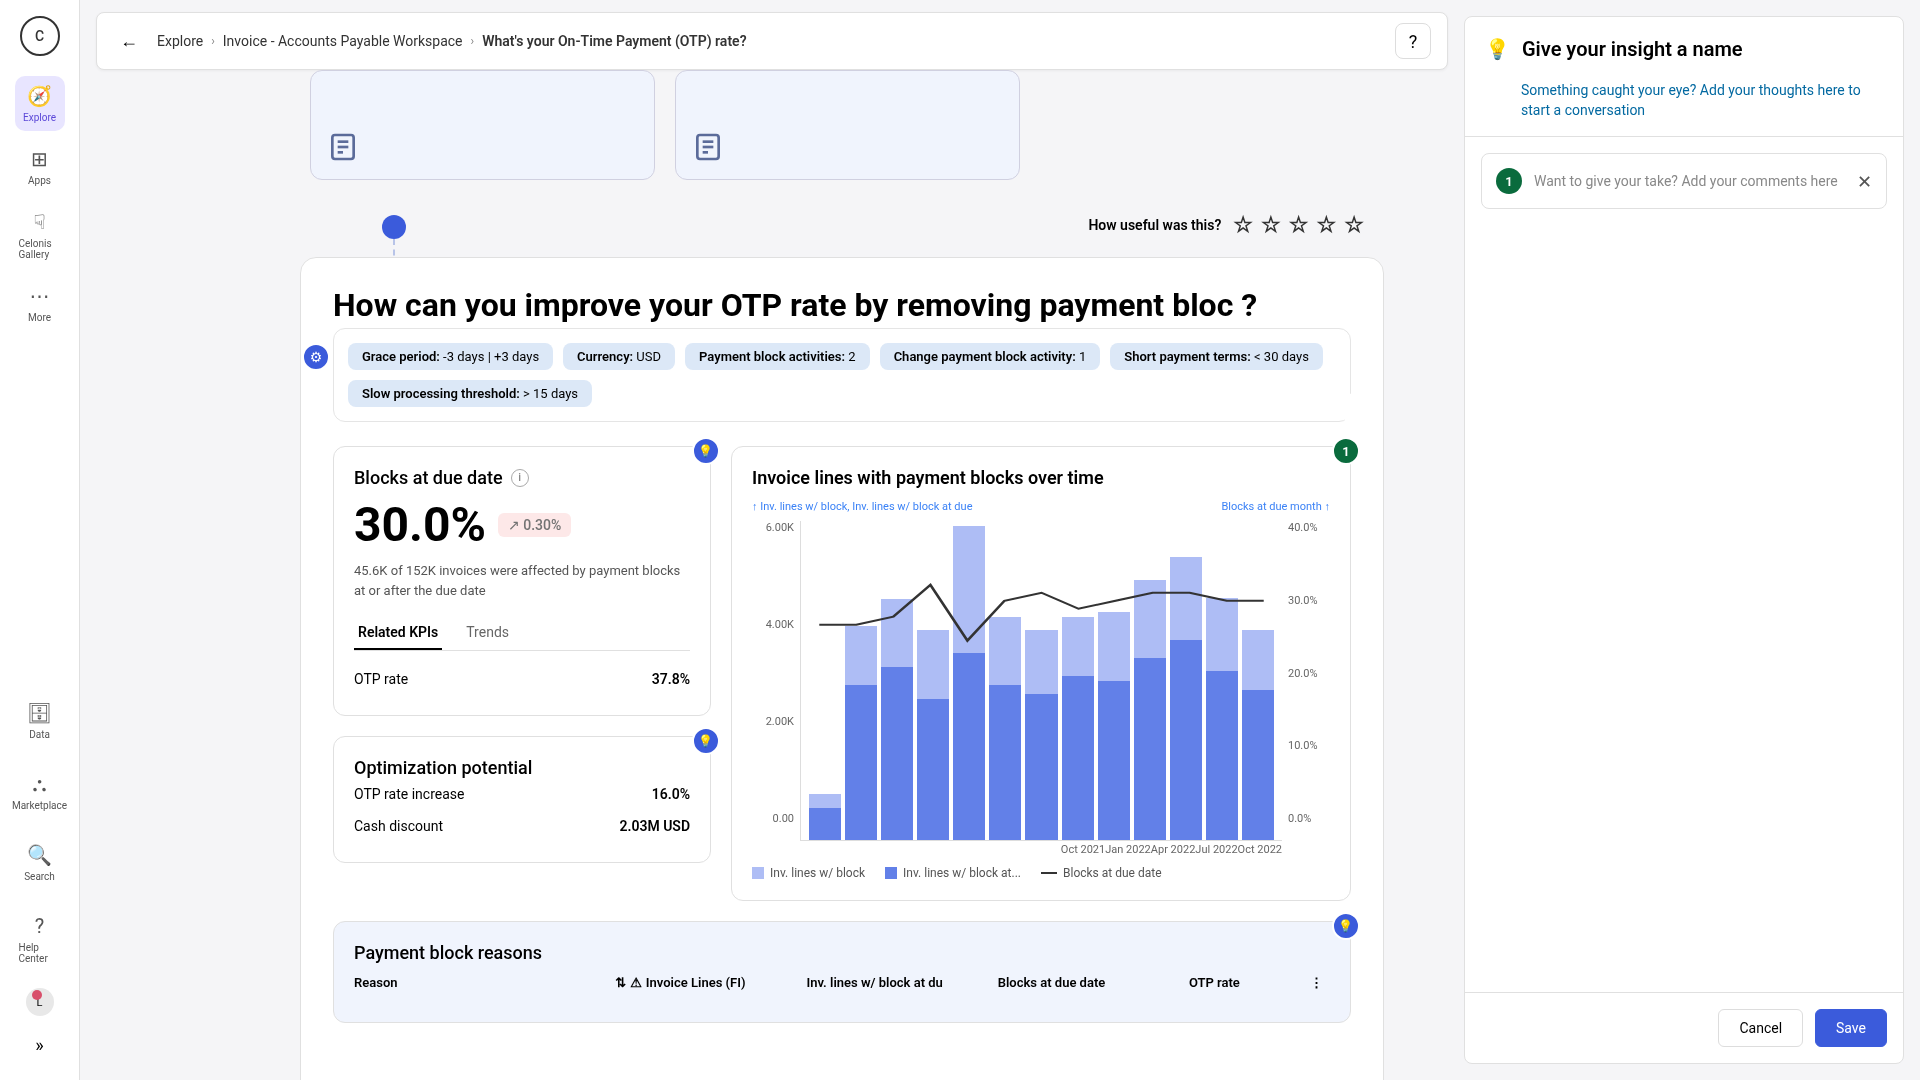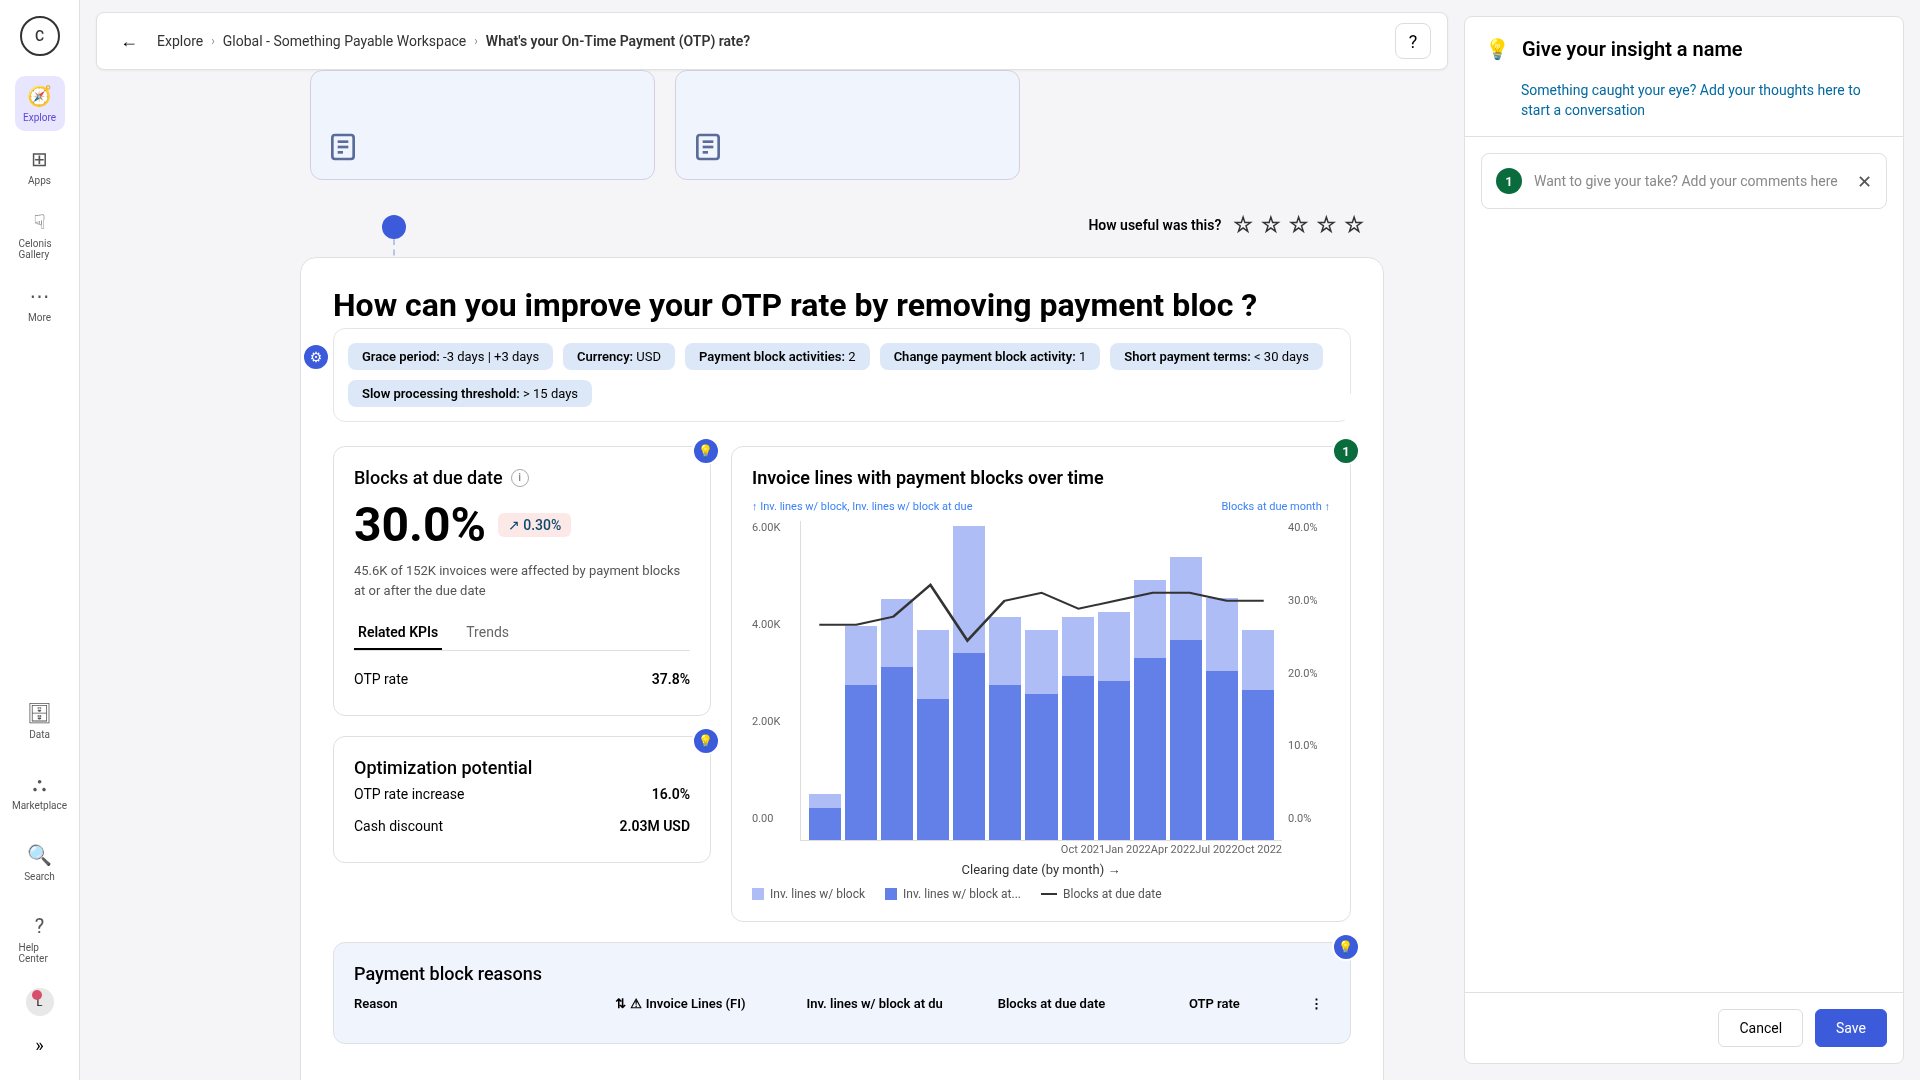--- a/index.html
+++ b/index.html
@@ -34,32 +34,32 @@
 .chip b{font-weight:600}
 .chip-icon{position:absolute;left:-32px;top:14px;width:28px;height:28px;background:#3b5bdb;border-radius:50%;border:2px solid #fff;display:flex;align-items:center;justify-content:center;color:#fff;font-size:14px}
 .panels{display:flex;gap:20px}
 .left-col{width:378px;display:flex;flex-direction:column;gap:20px}
 .panel{border:1px solid #e0e0e0;border-radius:12px;padding:20px;position:relative;background:#fff}
 .panel-pin{position:absolute;top:-10px;right:-10px;width:28px;height:28px;background:#3b5bdb;border-radius:50%;border:2px solid #fff;display:flex;align-items:center;justify-content:center;color:#fff;font-size:12px}
 .panel-badge{position:absolute;top:-10px;right:-10px;width:28px;height:28px;background:#0a6b3d;border-radius:50%;border:2px solid #fff;display:flex;align-items:center;justify-content:center;color:#fff;font-size:13px;font-weight:600}
 .kpi-title{font-size:18px;font-weight:500;display:flex;align-items:center;gap:8px}
 .info-icon{width:18px;height:18px;border:1px solid #aaa;border-radius:50%;display:inline-flex;align-items:center;justify-content:center;font-size:11px;color:#888}
 .kpi-val{font-size:48px;font-weight:700;margin:8px 0;display:flex;align-items:center;gap:12px}
-.kpi-delta{font-size:14px;font-weight:500;background:#fde8e8;color:#0c4a6e;padding:4px 10px;border-radius:6px}
+.kpi-delta{font-size:14px;font-weight:500;background:#fde8e8;color:#737373;padding:4px 10px;border-radius:6px}
 .kpi-desc{font-size:13px;color:#555;line-height:1.5;margin-bottom:16px}
 .tabs{display:flex;gap:20px;border-bottom:1px solid #e0e0e0;margin-bottom:12px}
 .tab{padding:8px 4px;font-size:14px;color:#666;cursor:pointer}
 .tab.active{color:#000;font-weight:600;border-bottom:2px solid #000}
 .kpi-row{display:flex;justify-content:space-between;font-size:14px;padding:8px 0}
 .kpi-row .v{font-weight:600}
 .chart-panel{flex:1}
 .chart-title{font-size:18px;font-weight:600;margin-bottom:12px}
 .chart-header{display:flex;justify-content:space-between;font-size:11px;color:#3b82f6;margin-bottom:8px}
 .chart-area{height:320px;position:relative;display:flex}
-.y-axis-l{width:48px;display:flex;flex-direction:column;justify-content:space-between;font-size:11px;color:#666;text-align:left;padding-right:6px;padding-bottom:16px}
+.y-axis-l{width:48px;display:flex;flex-direction:column;justify-content:space-between;font-size:11px;color:#666;text-align:right;padding-right:6px;padding-bottom:16px}
 .y-axis-r{width:48px;display:flex;flex-direction:column;justify-content:space-between;font-size:11px;color:#666;text-align:left;padding-left:6px;padding-bottom:16px}
 .plot{flex:1;position:relative;border-left:1px solid #ddd;border-bottom:1px solid #ddd}
 .bars{position:absolute;bottom:0;left:0;right:0;height:100%;display:flex;align-items:flex-end;gap:4px;padding:0 8px}
 .bar-group{flex:1;display:flex;flex-direction:column;justify-content:flex-end;height:100%}
 .bar-top{background:#aebdf5;width:100%}
 .bar-bot{background:#6280e8;width:100%}
 .line-svg{position:absolute;top:0;left:0;width:100%;height:100%;pointer-events:none}
 .x-axis{display:flex;justify-content:flex-end;font-size:11px;color:#666;margin-top:2px;padding:0 48px}
 .x-title{text-align:center;font-size:13px;color:#333;margin-top:6px}
 .legend{display:flex;justify-content:flex-start;gap:20px;font-size:12px;color:#555;margin-top:10px}
@@ -127,21 +127,21 @@
     <div class="expand-btn">»</div>
   </div>
 </div>
 
 <div class="main-area">
   <div class="topbar">
     <div class="back-btn">←</div>
     <div class="breadcrumb">
       <span>Explore</span>
       <span class="chev">›</span>
-      <span>Global - Something Payable Workspace</span>
+      <span>Invoice - Accounts Payable Workspace</span>
       <span class="chev">›</span>
       <span class="current">What's your On-Time Payment (OTP) rate?</span>
     </div>
     <div class="help-btn">?</div>
   </div>
 
   <div class="content">
     <div class="connector"></div>
     <div class="connector-line"></div>
     <div class="white-dot"></div>
@@ -307,21 +307,20 @@
                 <span>0.0%</span>
             </div>
           </div>
           <div class="x-axis">
             <span>Oct 2021</span>
               <span>Jan 2022</span>
               <span>Apr 2022</span>
               <span>Jul 2022</span>
               <span>Oct 2022</span>
           </div>
-          <div class="x-title">Clearing date (by month) →</div>
           <div class="legend">
             <div class="leg-item">
                 <span class="leg-sq" style="background:#aebdf5"></span>
                 <span>Inv. lines w/ block</span>
               </div>
             <div class="leg-item">
                 <span class="leg-sq" style="background:#6280e8"></span>
                 <span>Inv. lines w/ block at...</span>
               </div>
             <div class="leg-item">

